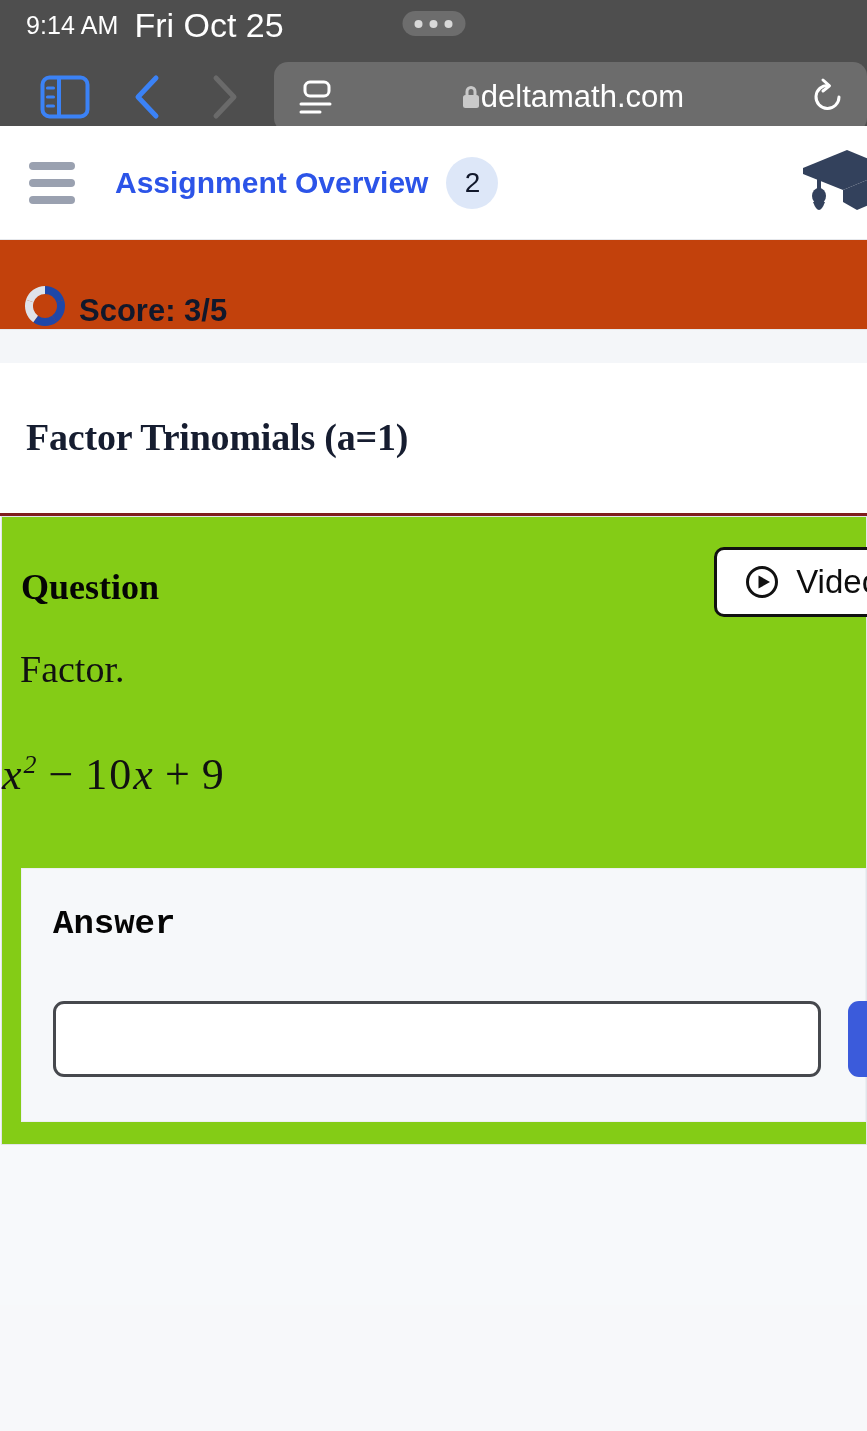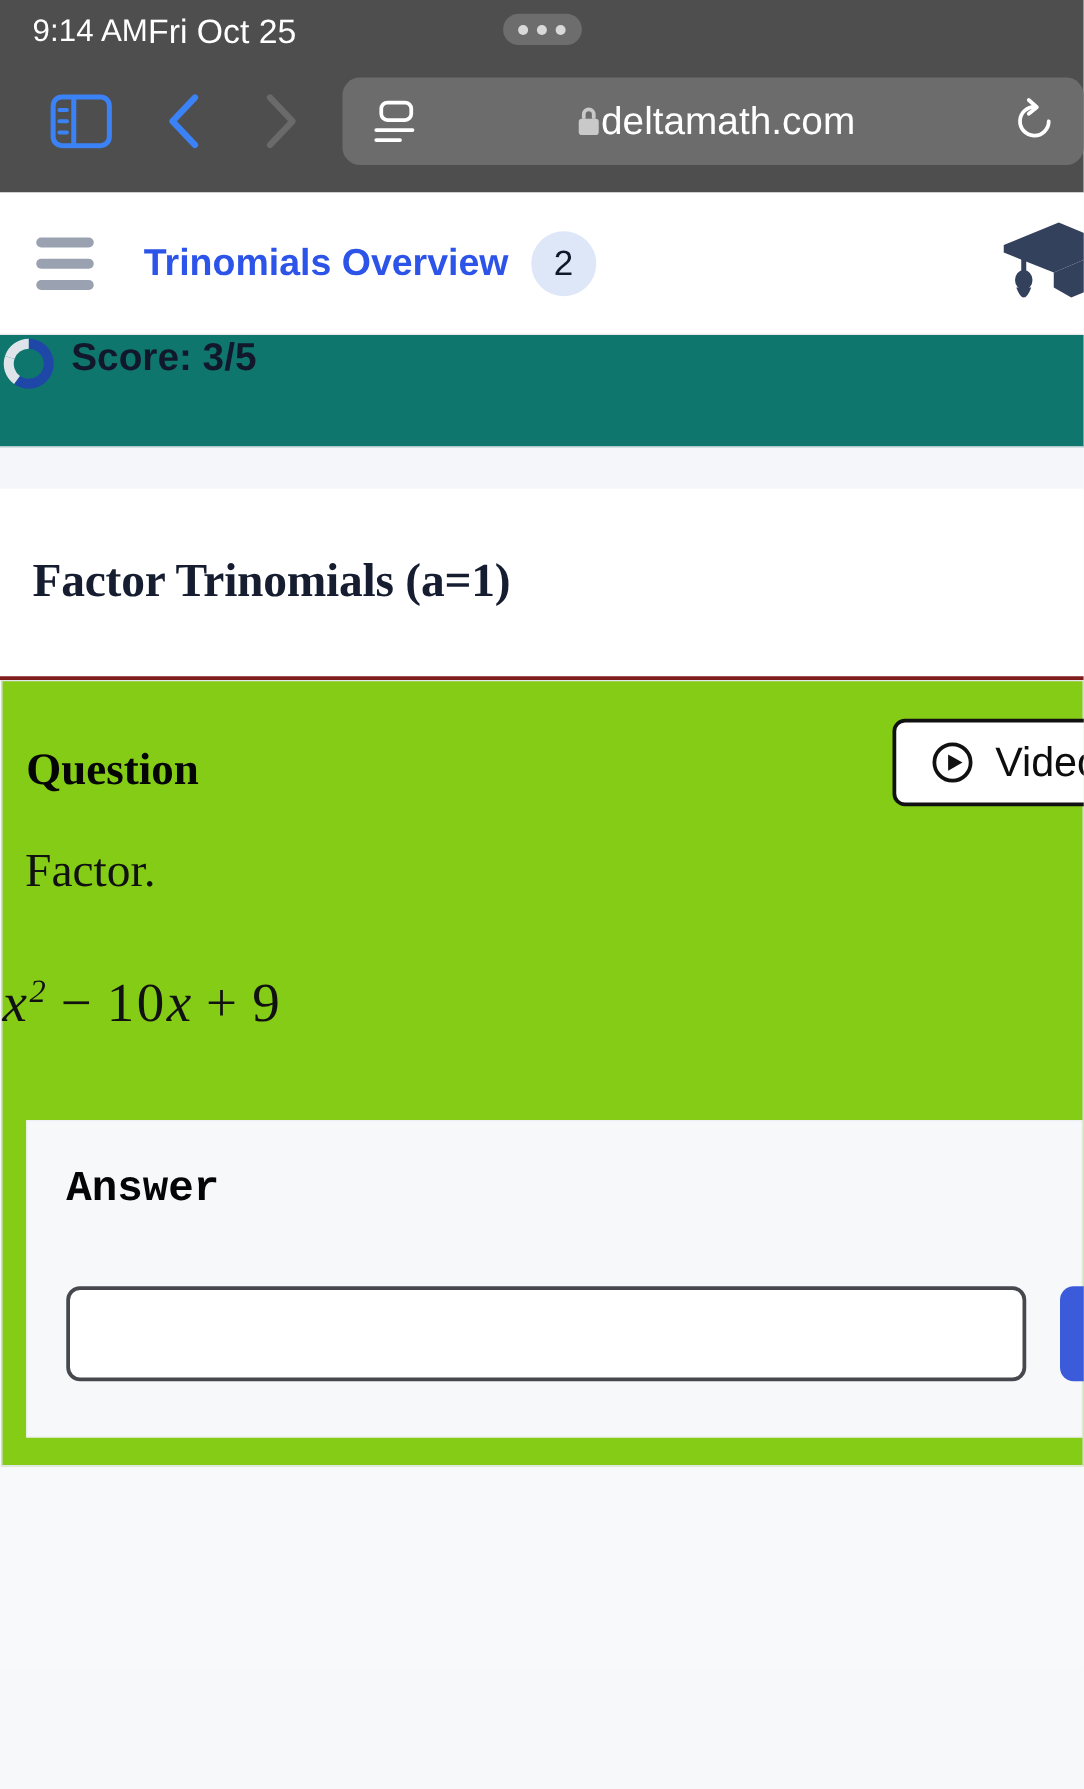--- a/index.html
+++ b/index.html
@@ -7,40 +7,41 @@
     width: 867px;
     height: 1431px;
     overflow: hidden;
     background: #f7f8fa;
     font-family: "Liberation Sans", sans-serif;
   }
 
   
   .browser-chrome {
     width: 867px;
-    height: 154px;
+    height: 126px;
     background: #4e4e4e;
     position: relative;
   }
   .status-bar {
     height: 50px;
     display: flex;
     align-items: center;
     padding: 0 26px;
     position: relative;
   }
   .status-time {
     color: #ffffff;
     font-size: 25px;
     letter-spacing: 0.1px;
     font-family: "Liberation Sans", sans-serif;
   }
   .status-date {
     color: #ffffff;
-    font-size: 27px;
+    font-size: 34px;
+    margin-left: 16px;
     font-family: "Liberation Sans", sans-serif;
   }
   .multitask-pill {
     position: absolute;
     left: 50%;
     transform: translateX(-50%);
     top: 11px;
     width: 63px;
     height: 25px;
     border-radius: 13px;
@@ -153,23 +154,24 @@
     right: -14px;
     top: 50%;
     transform: translateY(-50%);
     width: 96px;
     height: 78px;
   }
 
   
   .score-bar {
     height: 90px;
-    background: #0f766e;
-    display: flex;
-    align-items: flex-start;
+    background: #c2410c;
+    display: flex;
+    align-items: flex-end;
+    padding-left: 22px;
     border-bottom: 1px solid #e6e8ec;
   }
   .donut { width: 46px; height: 46px; flex: none; }
   .score-text {
     margin-left: 11px;
     font-size: 31px;
     font-weight: bold;
     color: #11182b;
     font-family: "Liberation Sans", sans-serif;
   }
@@ -373,21 +375,21 @@
 </div>
 
 <div class="app-body">
 
   <div class="dm-header">
     <div class="hamburger">
       <span></span>
         <span></span>
         <span></span>
     </div>
-    <a class="overview-link">Trinomials Overview</a>
+    <a class="overview-link">Assignment Overview</a>
     <div class="count-badge">2</div>
     <div class="grad-cap">
       <svg width="96" height="78" viewBox="0 0 96 78">
         <path d="M18 24 L62 6 L96 20 L96 30 L58 46 L18 30 Z" fill="#33415c"></path>
         <path d="M58 46 L96 30 L96 56 L72 66 L58 58 Z" fill="#33415c"></path>
         <line x1="34" y1="27" x2="34" y2="45" stroke="#33415c" stroke-width="4"></line>
         <ellipse cx="34" cy="52" rx="7" ry="8" fill="#33415c"></ellipse>
         <path d="M28 58 Q34 74 40 58 Z" fill="#33415c"></path>
       </svg>
     </div>

